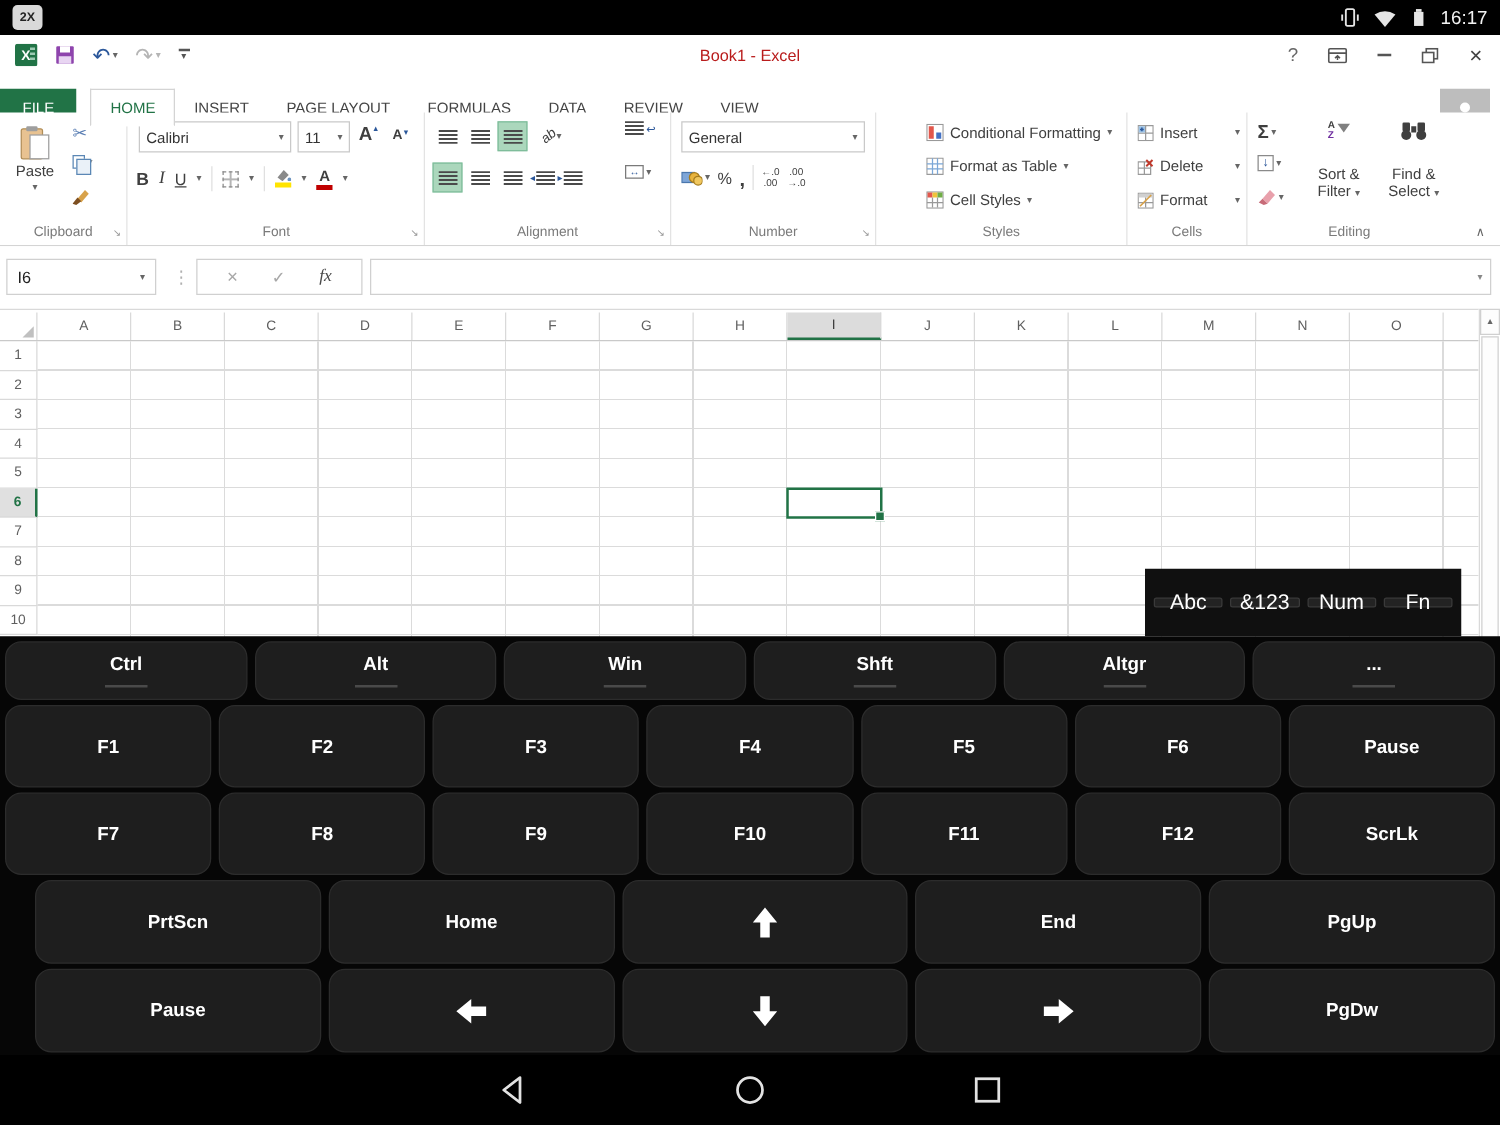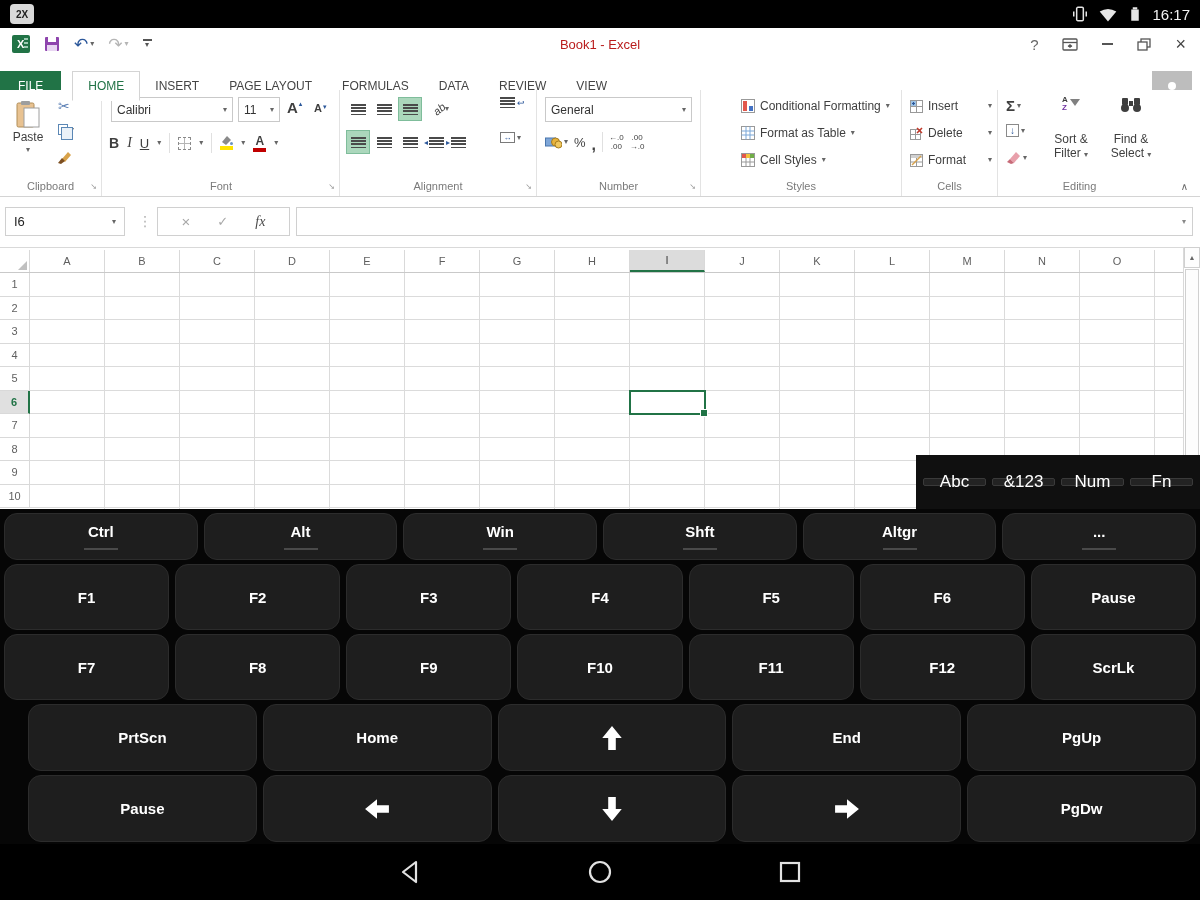--- a/index.html
+++ b/index.html
@@ -103,21 +103,21 @@
 .rh.sel{background:#e0e0e0;color:#217346;font-weight:bold;border-right:2px solid #217346;}
 #cells{position:absolute;top:25px;left:30px;right:0;bottom:0;background:
  repeating-linear-gradient(to right,transparent 0 74px,#dbdbdb 74px 75px),
  repeating-linear-gradient(to bottom,transparent 0 22.5px,#dbdbdb 22.5px 23.5px);}
 #selbox{position:absolute;left:629px;top:142px;width:77px;height:25px;border:2px solid #217346;background:#fff;}
 #selbox::after{content:"";position:absolute;right:-4px;bottom:-4px;width:6px;height:6px;background:#217346;border:1px solid #fff;}
 #vscroll{position:absolute;left:1183px;top:247px;width:17px;height:266px;background:#fff;border-left:1px solid #d9d9d9;}
 #vscroll .sup{height:21px;border:1px solid #d0d0d0;display:flex;align-items:center;justify-content:center;font-size:7px;color:#666;background:#fdfdfd;}
 #vscroll .thumb{position:absolute;top:22px;left:1px;right:1px;bottom:2px;border:1px solid #d0d0d0;background:#fdfdfd;}
 
-#modes{position:absolute;left:916px;top:455px;width:284px;height:54px;background:#101010;display:flex;gap:6px;padding:23px 7px;z-index:6;}
+#modes{position:absolute;left:916px;top:455px;width:253px;height:54px;background:#101010;display:flex;gap:6px;padding:23px 7px;z-index:6;}
 .mode{flex:1;background:#232323;border:1px solid #3a3a3a;border-radius:2px;color:#fff;font-size:17px;display:flex;align-items:center;justify-content:center;}
 #kb{position:absolute;left:0;top:509px;width:1200px;height:335px;background:#060606;display:flex;flex-direction:column;gap:4px;padding:4px 4px 0 4px;z-index:5;}
 .krow{display:flex;gap:6px;}
 .krow.mods{height:47px;}
 .krow.fk{height:66px;}
 .krow.nav{height:67px;margin-left:24px;}
 .key{flex:1;background:#1e1e1e;border:1px solid #2c2c2c;border-radius:13px;color:#fff;font-weight:bold;font-size:15px;display:flex;flex-direction:column;align-items:center;justify-content:center;}
 .key .ul{width:34px;height:2px;background:#4a4a4a;margin-top:8px;}
 .key svg{width:26px;height:28px;fill:#fff;}
 

